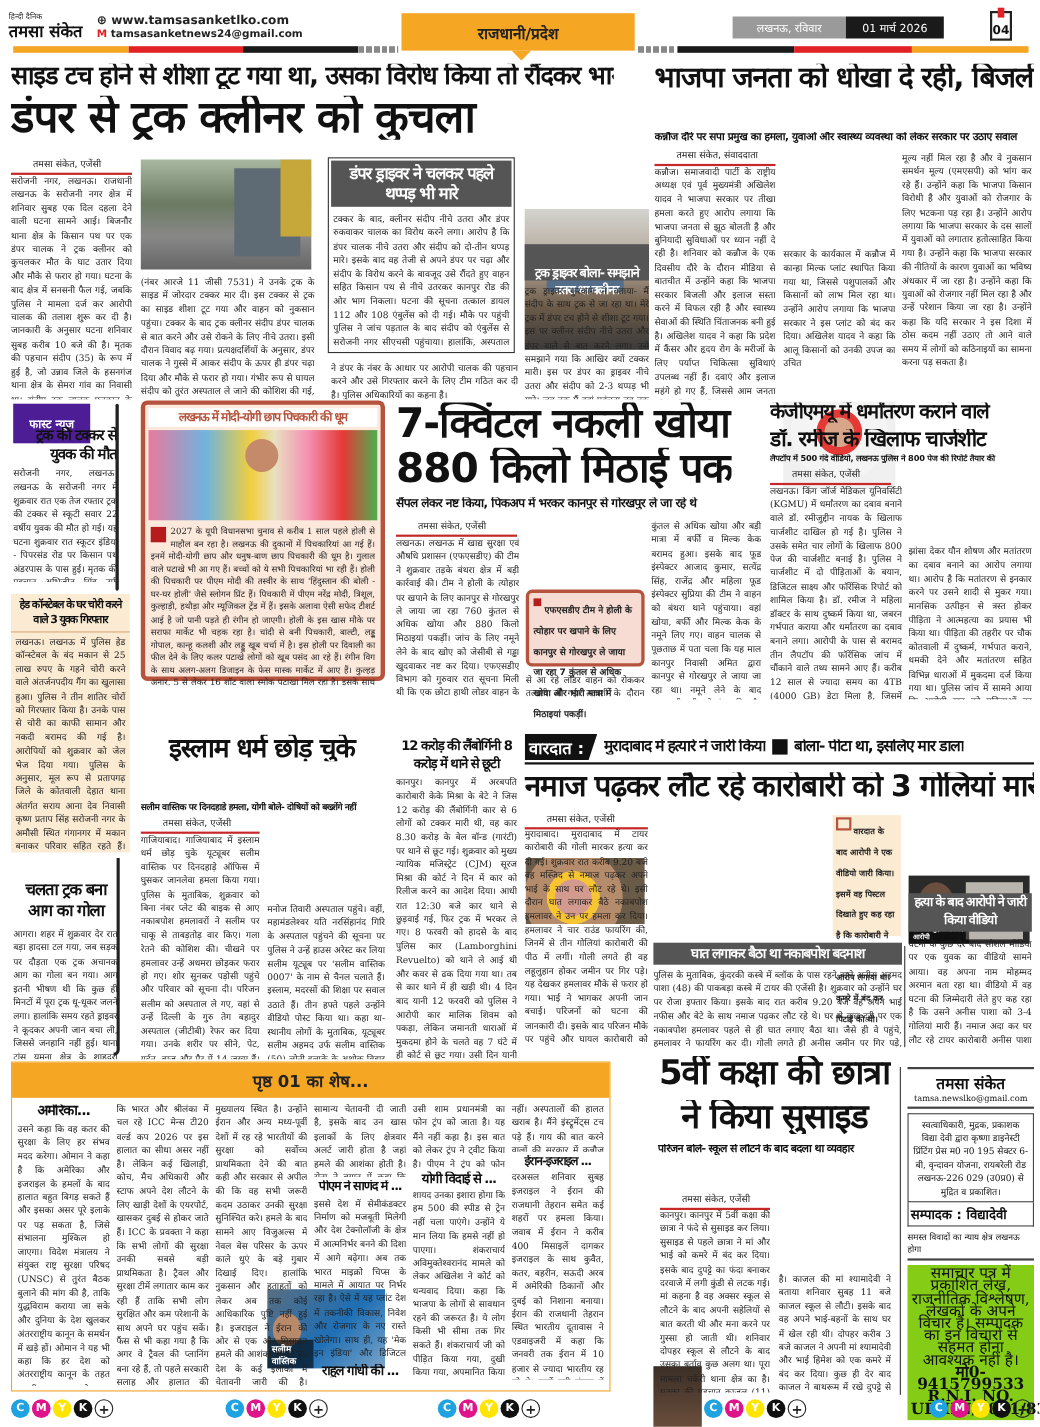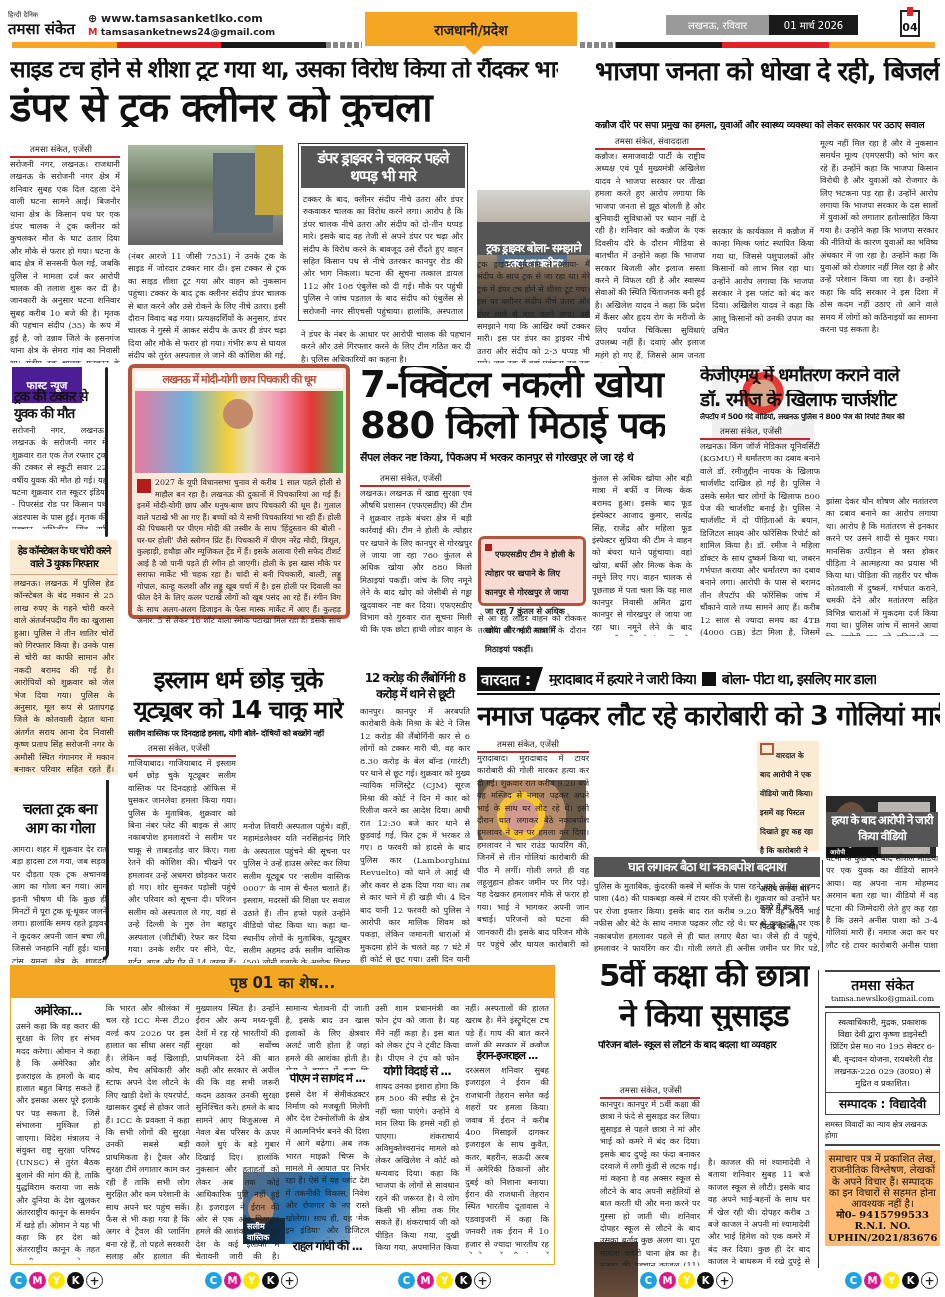--- a/index.html
+++ b/index.html
@@ -84,21 +84,21 @@
     <div class="byline">तमसा संकेत, संवाददाता</div>
   </div>
   <div class="abs body-text" style="left:595px;top:150px;width:110px;height:213px">कन्नौज। समाजवादी पार्टी के राष्ट्रीय अध्यक्ष एवं पूर्व मुख्यमंत्री अखिलेश यादव ने भाजपा सरकार पर तीखा हमला करते हुए आरोप लगाया कि भाजपा जनता से झूठ बोलती है और बुनियादी सुविधाओं पर ध्यान नहीं दे रही है। शनिवार को कन्नौज के एक दिवसीय दौरे के दौरान मीडिया से बातचीत में उन्होंने कहा कि भाजपा सरकार बिजली और इलाज सस्ता करने में विफल रही है और स्वास्थ्य सेवाओं की स्थिति चिंताजनक बनी हुई है। अखिलेश यादव ने कहा कि प्रदेश में कैंसर और हृदय रोग के मरीजों के लिए पर्याप्त चिकित्सा सुविधाएं उपलब्ध नहीं हैं। दवाएं और इलाज महंगे हो गए हैं, जिससे आम जनता को भारी परेशानी का सामना करना पड़ रहा है। उन्होंने आरोप लगाया कि भाजपा सरकार मेडिकल कॉलेज और कैंसर संस्थानों की सुविधाओं का विस्तार नहीं कर रही है। सपा प्रमुख ने कहा कि समाजवादी</div>
   <div class="abs photo" style="left:712px;top:137px;width:102px;height:80px;background:radial-gradient(circle at 50% 35%,#d9a58a 0 18%,#e53935 19% 28%,#f4f4f4 29% 60%,#f0f0f0 61%)"></div>
   <div class="abs body-text" style="left:712px;top:225px;width:102px;height:138px">सरकार के कार्यकाल में कन्नौज में कान्हा मिल्क प्लांट स्थापित किया गया था, जिससे पशुपालकों और किसानों को लाभ मिल रहा था। उन्होंने आरोप लगाया कि भाजपा सरकार ने इस प्लांट को बंद कर दिया। अखिलेश यादव ने कहा कि आलू किसानों को उनकी उपज का उचित</div>
   <div class="abs body-text" style="left:820px;top:137px;width:118px;height:226px">मूल्य नहीं मिल रहा है और वे नुकसान समर्थन मूल्य (एमएसपी) को भांग कर रहे हैं। उन्होंने कहा कि भाजपा किसान विरोधी है और युवाओं को रोजगार के लिए भटकना पड़ रहा है। उन्होंने आरोप लगाया कि भाजपा सरकार के दस सालों में युवाओं को लगातार हतोत्साहित किया गया है। उन्होंने कहा कि भाजपा सरकार की नीतियों के कारण युवाओं का भविष्य अंधकार में जा रहा है। उन्होंने कहा कि युवाओं को रोजगार नहीं मिल रहा है और उन्हें परेशान किया जा रहा है। उन्होंने कहा कि यदि सरकार ने इस दिशा में ठोस कदम नहीं उठाए तो आने वाले समय में लोगों को कठिनाइयों का सामना करना पड़ सकता है।</div>
 </article>
 
 <aside>
   <div class="abs" style="left:12px;top:367px;width:70px;height:36px;background:#4c1d95;color:#fff;font-size:10.5px;font-weight:bold;display:flex;align-items:center;justify-content:center">फास्ट न्यूज</div>
-  <div class="abs hl" style="left:14px;top:388px;width:92px;font-size:13.5px;white-space:normal;line-height:17px;text-align:left">ट्रक की टक्कर से युवक की मौत</div>
+  <div class="abs hl" style="left:14px;top:388px;width:92px;font-size:13.5px;white-space:normal;line-height:17px;text-align:right">ट्रक की टक्कर से युवक की मौत</div>
   <div class="abs body-text" style="left:12px;top:424px;width:95px;height:105px">सरोजनी नगर, लखनऊ। लखनऊ के सरोजनी नगर में शुक्रवार रात एक तेज रफ्तार ट्रक की टक्कर से स्कूटी सवार 22 वर्षीय युवक की मौत हो गई। यह घटना शुक्रवार रात स्कूटर इंडिया - पिपरसंड रोड पर किसान पथ अंडरपास के पास हुई। मृतक की पहचान अभिजीत सिंह उर्फ सत्यम के रूप में हुई। अभिजीत अपनी ड्यूटी खत्म कर स्कूटी से घर लौट रहा था।</div>
   <div class="abs" style="left:105px;top:367px;width:3px;height:170px;background:#222;border-radius:2px"></div>
   <div class="abs" style="left:10px;top:540px;width:108px;height:235px;background:#fcebd3">
     <div class="hl" style="font-size:10px;white-space:normal;text-align:center;line-height:13px;padding:4px 2px;border-bottom:1px solid #d7a77a">हेड कॉन्स्टेबल के घर चोरी करने वाले 3 युवक गिरफ्तार</div>
     <div class="body-text" style="padding:2px 4px;height:200px">लखनऊ। लखनऊ में पुलिस हेड कॉन्स्टेबल के बंद मकान से 25 लाख रुपए के गहने चोरी करने वाले अंतर्जनपदीय गैंग का खुलासा हुआ। पुलिस ने तीन शातिर चोरों को गिरफ्तार किया है। उनके पास से चोरी का काफी सामान और नकदी बरामद की गई है। आरोपियों को शुक्रवार को जेल भेज दिया गया। पुलिस के अनुसार, मूल रूप से प्रतापगढ़ जिले के कोतवाली देहात थाना अंतर्गत सराय आना देव निवासी कृष्ण प्रताप सिंह सरोजनी नगर के अमौसी स्थित गंगानगर में मकान बनाकर परिवार सहित रहते हैं। कृष्ण प्रताप सिंह वर्तमान में अयोध्या में पुलिस हेड कांस्टेबल के पद पर तैनात हैं। पुलिस का कहना है कि ये तीनों शातिर किस्म के अपराधी हैं। ये घूम-घूमकर बंद घरों की रेकी करते थे और मौका पाकर चोरी की वारदात को अंजाम देने के बाद फरार हो जाते थे।</div>
   </div>
   <div class="abs hl" style="left:14px;top:800px;width:92px;font-size:15px;white-space:normal;line-height:19px;text-align:center">चलता ट्रक बना आग का गोला</div>
   <div class="abs body-text" style="left:12px;top:843px;width:95px;height:120px">आगरा। शहर में शुक्रवार देर रात बड़ा हादसा टल गया, जब सड़क पर दौड़ता एक ट्रक अचानक आग का गोला बन गया। आग इतनी भीषण थी कि कुछ ही मिनटों में पूरा ट्रक धू-धूकर जलने लगा। हालांकि समय रहते ड्राइवर ने कूदकर अपनी जान बचा ली, जिससे जनहानि नहीं हुई। थाना ट्रांस यमुना क्षेत्र के शाहदरा चौराहे पर रात करीब 1:30 बजे यह हादसा हुआ।</div>
   <div class="abs" style="left:103px;top:780px;width:6px;height:180px;border-right:3px solid #222;border-bottom:3px solid #222;border-bottom-right-radius:14px"></div>
 </aside>
@@ -148,21 +148,20 @@
 
 <div class="abs" style="left:477px;top:665px;width:463px;height:30px;border-bottom:2px solid #111;display:flex;align-items:center">
   <div style="background:#111;color:#fff;font-size:15px;font-weight:bold;padding:2px 12px 2px 4px;clip-path:polygon(0 0,100% 0,88% 100%,0 100%)">वारदात :</div>
   <div class="hl" style="font-size:14px;margin-left:6px">मुरादाबाद में हत्यारे ने जारी किया</div>
   <span style="width:14px;height:14px;background:#111;margin:0 6px;display:inline-block"></span>
   <div class="hl" style="font-size:14px">बोला- पीटा था, इसलिए मार डाला</div>
 </div>
 
 <article>
   <div class="abs hl" style="left:128px;top:668px;width:220px;font-size:24px;text-align:center">इस्लाम धर्म छोड़ चुके</div>
-  <div class="abs hl" style="left:128px;top:698px;width:220px;font-size:24px;text-align:center">यूट्यूबर को 14 चाकू मारे</div>
   <div class="abs hl" style="left:128px;top:729px;width:222px;font-size:8.2px;letter-spacing:-.4px">सलीम वास्तिक पर दिनदहाड़े हमला, योगी बोले- दोषियों को बख्शेंगे नहीं</div>
   <div class="abs" style="left:128px;top:742px;width:108px">
     <div class="byline">तमसा संकेत, एजेंसी</div>
   </div>
   <div class="abs body-text" style="left:128px;top:757px;width:108px;height:206px">गाजियाबाद। गाजियाबाद में इस्लाम धर्म छोड़ चुके यूट्यूबर सलीम वास्तिक पर दिनदहाड़े ऑफिस में घुसकर जानलेवा हमला किया गया। पुलिस के मुताबिक, शुक्रवार को बिना नंबर प्लेट की बाइक से आए नकाबपोश हमलावरों ने सलीम पर चाकू से ताबड़तोड़ वार किए। गला रेतने की कोशिश की। चीखने पर हमलावर उन्हें अधमरा छोड़कर फरार हो गए। शोर सुनकर पड़ोसी पहुंचे और परिवार को सूचना दी। परिजन सलीम को अस्पताल ले गए, वहां से उन्हें दिल्ली के गुरु तेग बहादुर अस्पताल (जीटीबी) रेफर कर दिया गया। उनके शरीर पर सीने, पेट, गर्दन, बाजू और पैर में 14 जख्म हैं। मामला कोतवाली थाना क्षेत्र का है। पुलिस ने बेटे की शिकायत पर AIMIM नेता समेत 7 लोगों के खिलाफ FIR दर्ज की है। घटना पर सीएम योगी ने कहा- कानून व्यवस्था से खिलवाड़ करने वालों को बख्शा नहीं जाएगा। यूपी में आतंक की कोई जगह नहीं है। सांसद</div>
   <div class="abs photo" style="left:243px;top:742px;width:107px;height:72px;background:linear-gradient(135deg,#5a6d80,#1e6fb5 55%,#7aa4c9)">
     <div style="position:absolute;left:5px;top:22px;width:26px;height:30px;border-radius:50%;background:#b98a6a"></div>
     <div class="caption" style="width:42px">सलीम वास्तिक</div>
   </div>
   <div class="abs body-text" style="left:243px;top:820px;width:107px;height:143px">मनोज तिवारी अस्पताल पहुंचे। वहीं, महामंडलेश्वर यति नरसिंहानंद गिरि के अस्पताल पहुंचने की सूचना पर पुलिस ने उन्हें हाउस अरेस्ट कर लिया सलीम यूट्यूब पर 'सलीम वास्तिक 0007' के नाम से चैनल चलाते हैं। इस्लाम, मदरसों की शिक्षा पर सवाल उठाते हैं। तीन हफ्ते पहले उन्होंने वीडियो पोस्ट किया था। कहा था- स्थानीय लोगों के मुताबिक, यूट्यूबर सलीम अहमद उर्फ सलीम वास्तिक (50) लोनी इलाके के अशोक विहार कॉलोनी में परिवार के साथ रहते हैं। इलाके में कुछ दूरी पर उनके दो मकान हैं।</div>
@@ -236,23 +235,23 @@
 </article>
 
 <aside class="abs" style="left:818px;top:970px;width:122px;height:298px;border-left:1px solid #333">
   <div style="margin-left:6px;border-top:2px solid #444;border-bottom:2px solid #444;padding:3px 0;text-align:center">
     <div style="font-family:'DejaVu Serif','Liberation Serif',serif;font-size:14px;font-weight:bold">तमसा संकेत</div>
     <div style="font-family:'DejaVu Serif','Liberation Serif',serif;font-size:7.5px">tamsa.newslko@gmail.com</div>
   </div>
   <div style="margin:4px 0 0 6px;border:1px solid #444;padding:3px 4px;text-align:center">
     <div style="font-family:'DejaVu Serif','Liberation Serif',serif;font-size:8.2px;line-height:12.2px">स्वत्वाधिकारी, मुद्रक, प्रकाशक विद्या देवी द्वारा कृष्णा डाइनेस्टी प्रिंटिंग प्रेस म0 न0 195 सेक्टर 6-बी, वृन्दावन योजना, रायबरेली रोड लखनऊ-226 029 (उ0प्र0) से मुद्रित व प्रकाशित।</div>
   </div>
-  <div style="margin-left:6px;border:1px solid #444;border-top:none;padding:2px 2px;text-align:center;font-size:12px;font-weight:bold">सम्पादक : विद्यादेवी</div>
+  <div style="margin-left:6px;border:1px solid #444;border-top:none;padding:2px 2px;text-align:left;font-size:12px;font-weight:bold">सम्पादक : विद्यादेवी</div>
   <div style="margin:4px 0 4px 6px;font-family:'DejaVu Serif','Liberation Serif',serif;font-size:7.8px;line-height:11px;padding-bottom:3px;border-bottom:2px solid #444">समस्त विवादों का न्याय क्षेत्र लखनऊ होगा</div>
-  <div style="margin-left:6px;background:#fdba74;padding:3px;text-align:center;font-family:'DejaVu Serif','Liberation Serif',serif;font-size:10px;line-height:11.2px">
+  <div style="margin-left:6px;background:#84cc16;padding:3px;text-align:center;font-family:'DejaVu Serif','Liberation Serif',serif;font-size:14px;line-height:11.2px">
     <div>समाचार पत्र में प्रकाशित लेख, राजनीतिक विश्लेषण, लेखकों के अपने विचार हैं। सम्पादक का इन विचारों से सहमत होना आवश्यक नहीं है।</div>
     <div style="font-weight:bold">मो0- 9415799533</div>
     <div style="font-weight:bold">R.N.I. NO.</div>
     <div style="font-weight:bold">UPHIN/2021/83676</div>
   </div>
 </aside>
 
 <div class="abs cmyk" style="left:10px;top:1272px">
   <span style="background:#1fa3e0">C</span>
   <span style="background:#e0148a">M</span>

